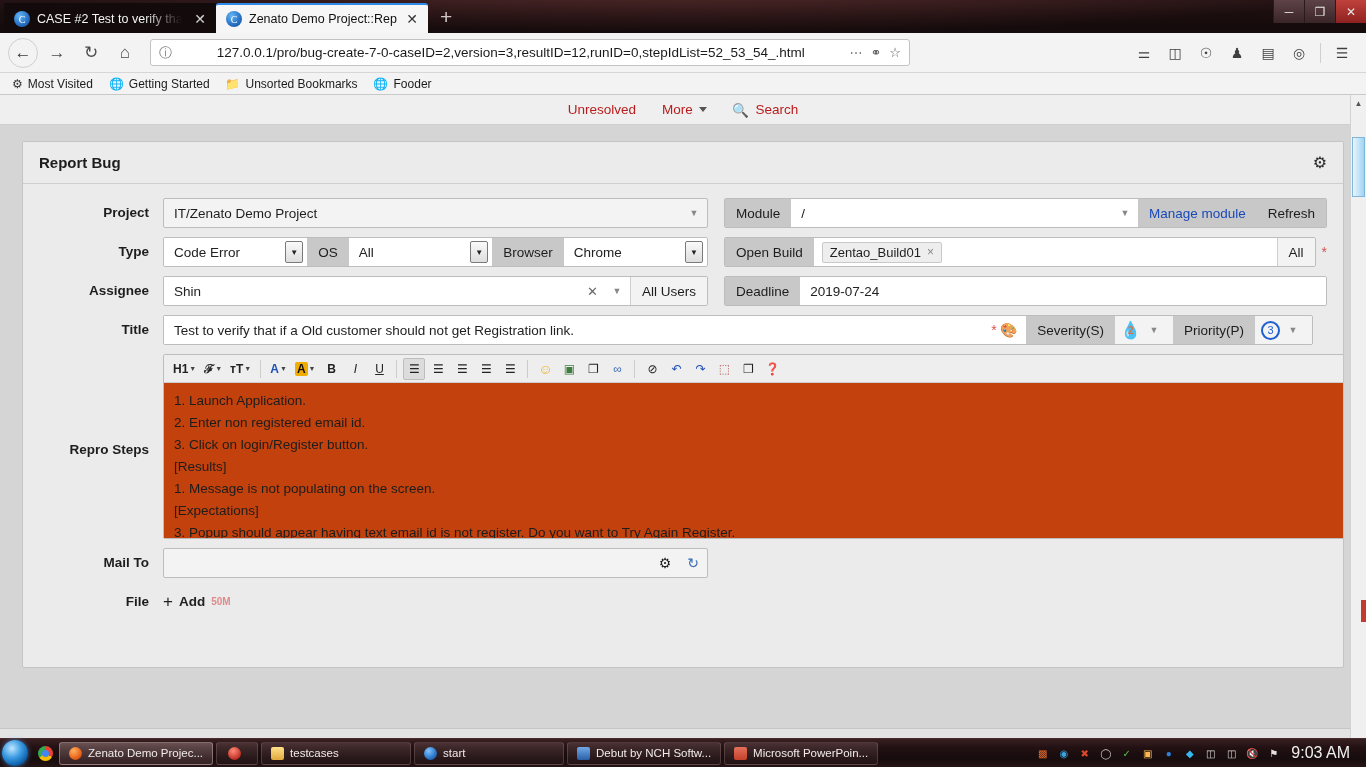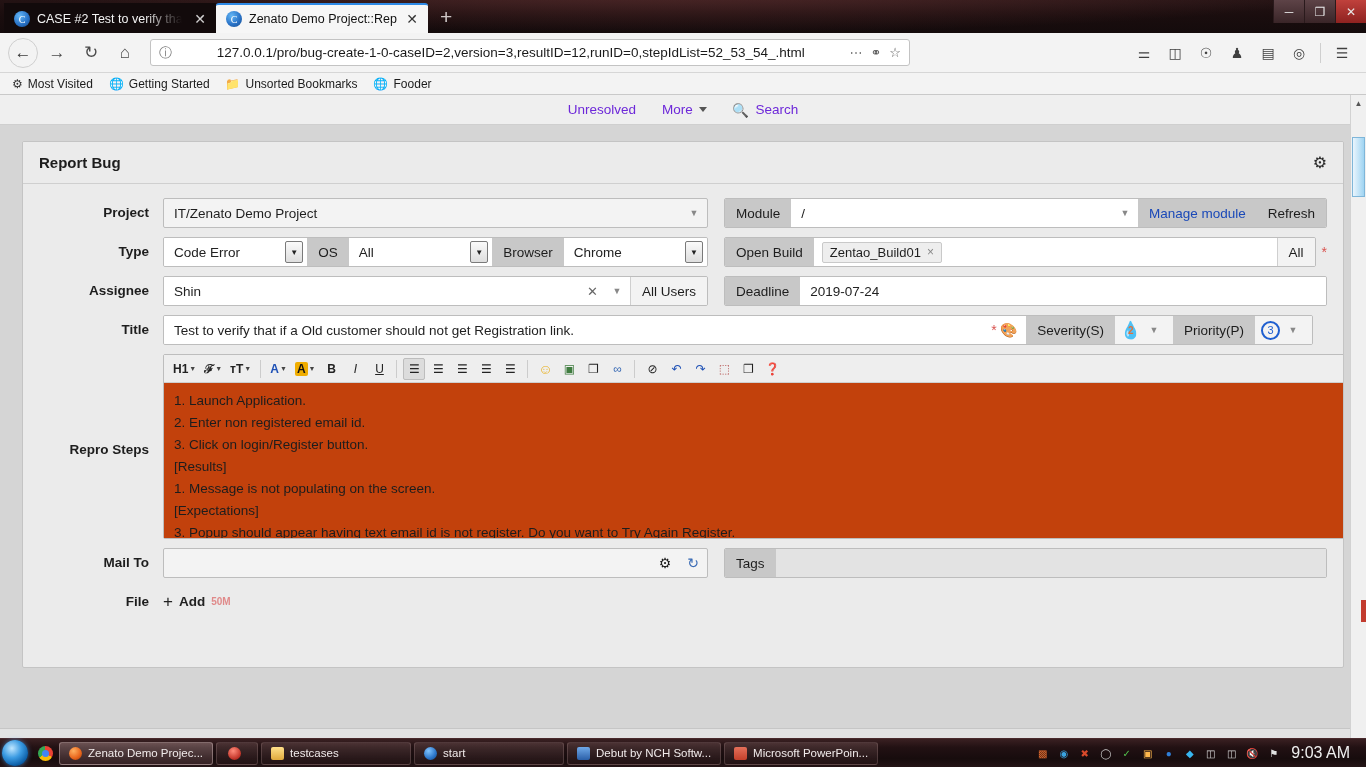--- a/index.html
+++ b/index.html
@@ -88,21 +88,21 @@
     display:flex; align-items:center; gap:16px; padding:0 12px; font-size:12px; color:#1b1b1b;
   }
   .bm{ display:flex; align-items:center; gap:5px; cursor:pointer; white-space:nowrap;}
   .bm .g{ font-size:12px; color:#333;}
 
   
   .viewport{ position:relative; height:673px; background:#d5d5d5; overflow:hidden;}
   .topnav{
     height:30px; background:#efefef; border-bottom:1px solid #cfcfcf;
     display:flex; align-items:center; justify-content:center; gap:26px;
-    font-size:13.5px; color:#6d28d9;
+    font-size:13.5px; color:#b91c1c;
   }
   .topnav a{ cursor:pointer; display:flex; align-items:center; gap:6px;}
   .caret{ width:0;height:0;border-left:4px solid transparent;border-right:4px solid transparent;
           border-top:5px solid #555; display:inline-block; }
 
   .pagebody{ padding:16px 22px 0 22px; height:calc(100% - 30px); position:relative;}
   .card{
     background:#ebebeb; border:1px solid #c4c4c4; border-radius:2px;
     height:527px; overflow:hidden;
   }
@@ -253,21 +253,21 @@
   </div>
 
   <div class="navbar">
     <div class="navbtn back">←</div>
     <div class="navbtn">→</div>
     <div class="navbtn">↻</div>
     <div class="navbtn">⌂</div>
 
     <div class="urlbar">
       <span class="info">ⓘ</span>
-      <span class="url">127.0.0.1/pro/bug-create-1-0-caseID=2,version=3,resultID=12,runID=0,stepIdList=52_53_54_.html</span>
+      <span class="url">127.0.0.1/pro/bug-create-7-0-caseID=2,version=3,resultID=12,runID=0,stepIdList=52_53_54_.html</span>
       <span class="ic">⋯</span>
       <span class="ic">⚭</span>
       <span class="ic">☆</span>
     </div>
 
     <div class="navright">
       <span class="ic">⚌</span>
       <span class="ic">◫</span>
       <span class="ic">☉</span>
       <span class="ic">♟</span>
@@ -498,28 +498,20 @@
 
           <div class="row">
             <div class="lbl">Mail To</div>
             <div class="lcol">
               <div class="ctl">
                 <span class="txt"></span>
                 <span class="iconbtn">⚙</span>
                 <span class="iconbtn" style="color:#3a6bb5;">↻</span>
               </div>
             </div>
-            <div class="rcol">
-              <div class="grp">
-                <div class="lbladdon">Tags</div>
-                <div class="seg" style="background:#e3e3e3;">
-                  <span class="txt"></span>
-                </div>
-              </div>
-            </div>
           </div>
 
           <div class="row">
             <div class="lbl">File</div>
             <div class="lcol">
               <div class="addfile">
                 <span style="font-size:17px;font-weight:normal;">+</span>
                 <span>Add</span>
                 <span class="sz">50M</span>
               </div>

